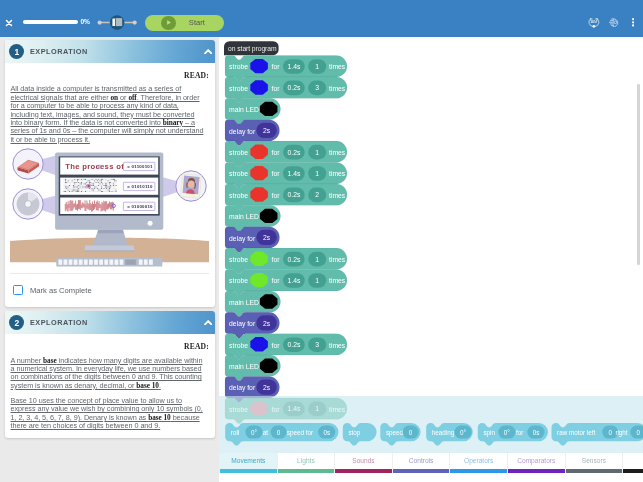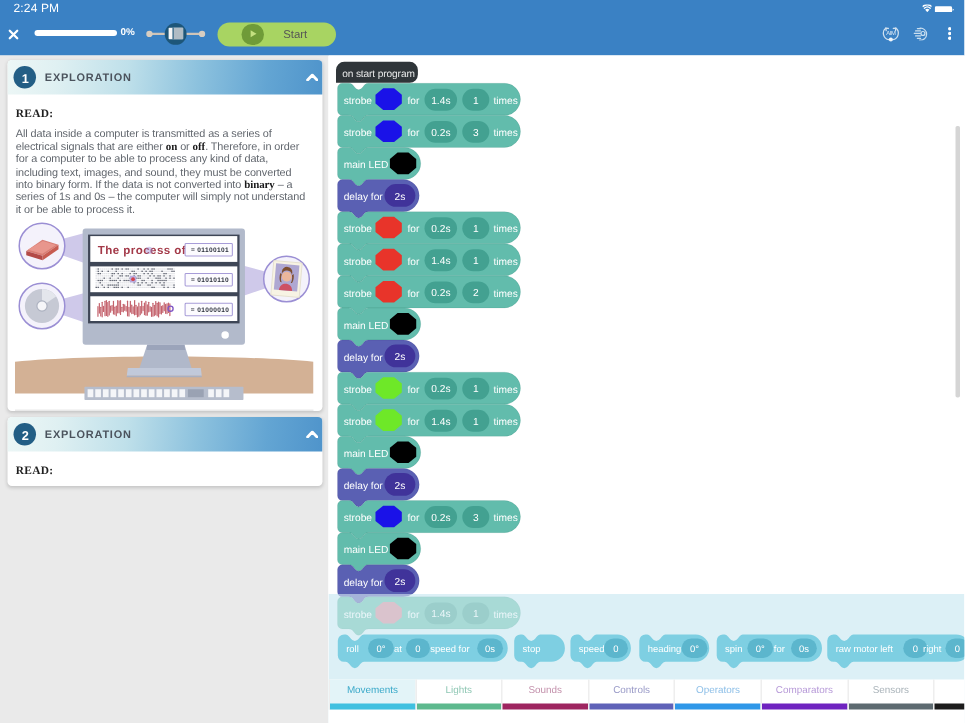--- a/index.html
+++ b/index.html
@@ -22,22 +22,22 @@
   .toprighticons{position:absolute;left:588.2px;top:3.8px;display:flex;align-items:center;gap:8.6px;line-height:0;}
   .toprighticons span:last-child{margin-left:4.5px;}
   
   .lessonpane{position:absolute;left:0;top:37px;width:219px;height:445px;background:#eaeaea;overflow:hidden;}
   .card{position:relative;margin:3px 5px 0 4.5px;width:210px;background:#fff;border-radius:3px;box-shadow:0 1px 2.5px rgba(0,0,0,.16);overflow:hidden;box-sizing:border-box;}
   .cardhdr{height:23px;background:linear-gradient(96deg,#edf7f6 0%,#dff0f2 16%,#bfe0ea 38%,#8dc2de 60%,#63a5d3 82%,#4f94cb 100%);display:flex;align-items:center;position:relative;}
   .badge{width:15px;height:15px;border-radius:50%;background:#235e85;color:#fff;font-size:8.5px;font-weight:bold;display:flex;align-items:center;justify-content:center;margin-left:4.8px;font-family:"Liberation Sans",sans-serif;}
   .cardtitle{margin-left:5.6px;font-size:7.3px;font-weight:bold;letter-spacing:.52px;color:#4b535d;}
   .chev{position:absolute;left:199.2px;top:8.5px;line-height:0;}
   .cardbody{padding:8px 5.5px 0px 5.5px;}
-  .readlbl{font-family:"Liberation Serif",serif;font-size:7.6px;font-weight:bold;color:#1f1f1f;letter-spacing:.2px;margin:0 0 5.2px 0;padding-left:0.5px;}
-  .para{font-size:7.26px;line-height:8.45px;color:#62676e;margin:0 0 6.7px 0;letter-spacing:-0.055px;padding:0 4.2px 0 0.5px;}
+  .readlbl{font-family:"Liberation Serif",serif;font-size:7.6px;font-weight:bold;color:#1f1f1f;letter-spacing:.2px;margin:0 0 5.2px 0;padding-left:0.5px;text-align:right;}
+  .para{font-size:7.26px;line-height:8.45px;color:#62676e;margin:0 0 6.7px 0;letter-spacing:-0.055px;padding:0 4.2px 0 0.5px;text-decoration:underline;}
   .para b{font-family:"Liberation Serif",serif;color:#19191a;font-weight:bold;font-size:7.3px;}
   .illus{margin:-4.4px 0 0 0;font-size:0;}
   .hr{height:1px;background:#e9e9e9;margin:3.9px 0 0 0;}
   .markrow{display:flex;align-items:center;height:33px;padding-top:0px;margin-bottom:0px;}
   .chk{width:10px;height:10px;border:1.5px solid #2196f3;border-radius:1.5px;background:#fff;box-sizing:border-box;margin-left:3px;}
   .marklbl{margin-left:7px;font-size:7.6px;color:#5c6169;}
   
   .codepane{position:absolute;left:219px;top:37px;width:424px;height:445px;background:#fff;overflow:hidden;}
   .canvas{position:absolute;left:0;top:0;width:424px;height:445px;background:#fff;}
   .scrollv{position:absolute;left:418.3px;top:47.2px;width:2.4px;height:181px;border-radius:1.2px;background:#d5d5d5;}
@@ -48,38 +48,20 @@
   .paltab{flex:0 0 auto;height:16px;display:flex;align-items:flex-start;justify-content:center;padding-top:4px;font-size:6.6px;position:relative;box-sizing:content-box;border-left:0.6px solid #eeeeee;}
   .paltab .und{position:absolute;left:0;top:16px;width:100%;height:4.6px;}
   .ghostlayer{position:absolute;left:0;top:0;width:424px;height:62px;overflow:hidden;opacity:0.42;}
 </style>
 </head>
 <body>
 
 <div id="app">
 
   <div class="topbar">
-    <div class="statusline">
-      <div class="clock">2:24 PM</div>
-      <div class="sysicons">
-        <span>
-          <svg width="6.4" height="5.2" viewBox="0 0 6.4 5.2">
-              <path d="M3.2 5.1 L1.75 3.55 a2.1 2.1 0 0 1 2.9 0 Z" fill="#fff"></path>
-              <path d="M0.25 1.25 a4.4 4.4 0 0 1 5.9 0" stroke="#fff" stroke-width="1.0" fill="none" stroke-linecap="round"></path>
-              <path d="M1.2 2.45 a3.0 3.0 0 0 1 4.0 0" stroke="#fff" stroke-width="0.9" fill="none" stroke-linecap="round"></path>
-            </svg>
-        </span>
-        <span>
-          <svg width="13.1" height="4.9" viewBox="0 0 13.1 4.9">
-              <rect x="0.2" y="0.2" width="11.5" height="4.5" rx="1" fill="#fff"></rect>
-              <path d="M12.1 1.6 L13.0 2.45 L12.1 3.3 Z" fill="#fff"></path>
-            </svg>
-        </span>
-      </div>
-    </div>
     <div class="toolrow">
       <div class="closebtn">
         <svg width="10" height="10" viewBox="0 0 10 10">
             <path d="M2.5 2.5 L7.5 7.5 M7.5 2.5 L2.5 7.5" stroke="#fff" stroke-width="1.5" stroke-linecap="round"></path>
           </svg>
       </div>
       <div class="progwrap">
           <div class="progbar"></div>
         </div>
       <div class="progpct">0%</div>
@@ -616,32 +598,38 @@
                 <rect x="94.3" y="112.5" width="3.8" height="5.3" fill="#f4f5f8"></rect>
                 <rect x="99.4" y="112.5" width="3.8" height="5.3" fill="#f4f5f8"></rect>
                 <rect x="104.5" y="112.5" width="3.8" height="5.3" fill="#f4f5f8"></rect>
                 <rect x="109.6" y="112.5" width="3.8" height="5.3" fill="#f4f5f8"></rect>
                 <rect x="115.3" y="112.5" width="10.5" height="5.3" fill="#9aa2b3"></rect>
                 <rect x="128.8" y="112.5" width="3.8" height="5.3" fill="#f4f5f8"></rect>
                 <rect x="133.9" y="112.5" width="3.8" height="5.3" fill="#f4f5f8"></rect>
                 <rect x="139" y="112.5" width="3.8" height="5.3" fill="#f4f5f8"></rect>
               </svg></div>
             <div class="hr"></div>
+            <div class="markrow">
+              <span class="chk"></span>
+              <span class="marklbl">Mark as Complete</span>
+            </div>
           </div>
         </div>
         <div class="card" style="margin-top: 4.8px;">
           <div class="cardhdr">
             <div class="badge">2</div>
             <div class="cardtitle">EXPLORATION</div>
             <span class="chev"><svg width="8.4" height="5.4" viewBox="0 0 8.4 5.4">
                 <path d="M1.05 4.35 L4.2 1.05 L7.35 4.35" stroke="#ffffff" stroke-width="1.85" fill="none" stroke-linecap="round" stroke-linejoin="round"></path>
               </svg></span>
           </div>
           <div class="cardbody">
             <div class="readlbl">READ:</div>
+            <p class="para">A number <b>base</b> indicates how many digits are available within a numerical system. In everyday life, we use numbers based on combinations of the digits between 0 and 9. This counting system is known as denary, decimal, or <b>base 10</b>.</p>
+            <p class="para">Base 10 uses the concept of place value to allow us to express any value we wish by combining only 10 symbols (0, 1, 2, 3, 4, 5, 6, 7, 8, 9). Denary is known as <b>base 10</b> because there are ten choices of digits between 0 and 9.</p>
           </div>
         </div>
       </div>
   </div>
 
   <div class="codepane">
     <div class="canvas">
       <div id="codeblocks">
           <svg width="424" height="440" viewBox="0 0 424 440" style="position:absolute;left:0;top:0;">
             <g transform="translate(5,4.2)">

